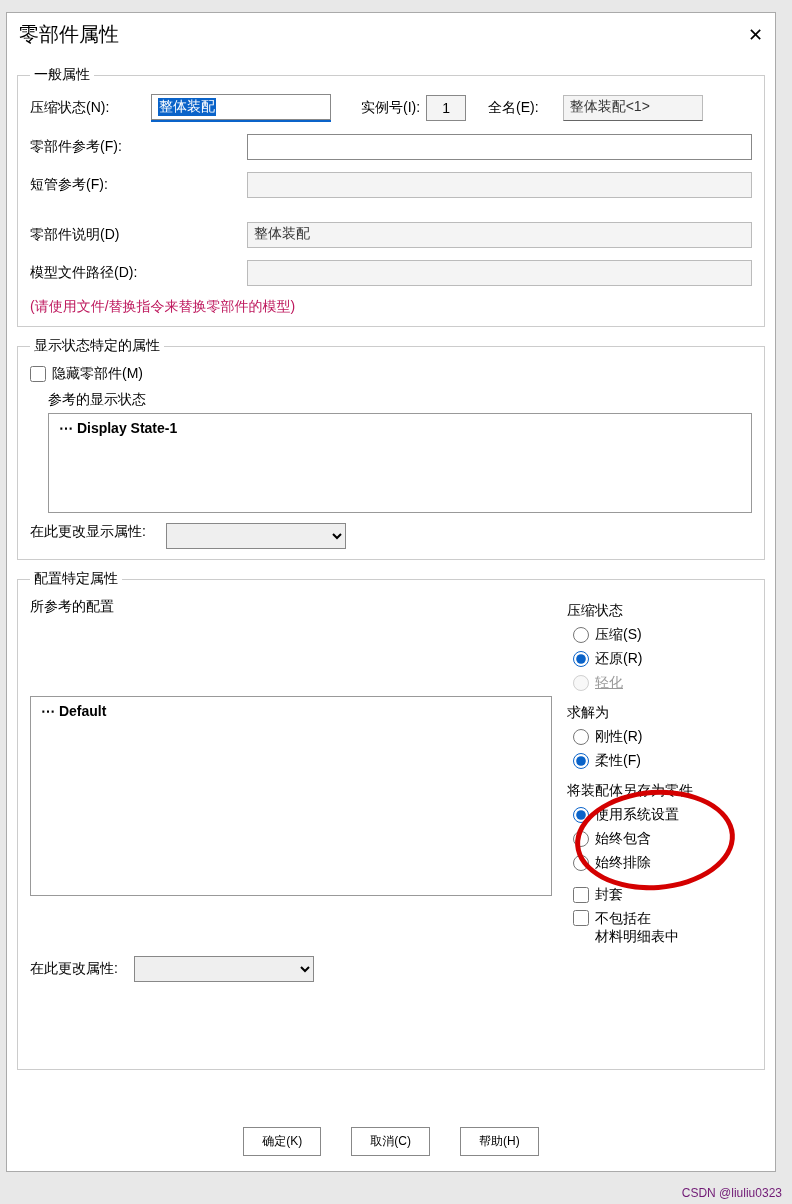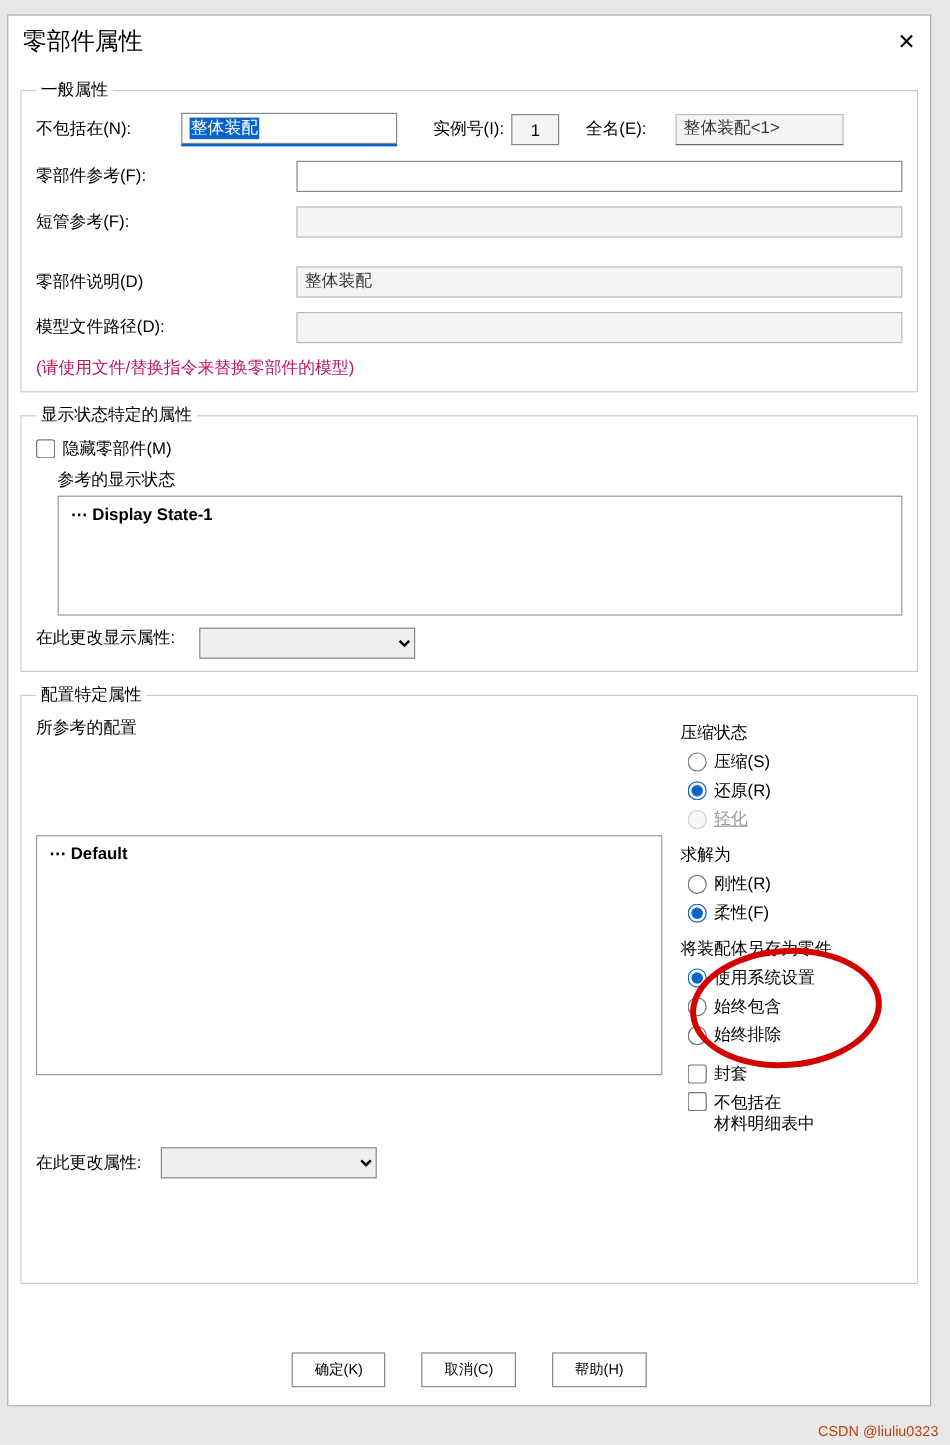--- a/index.html
+++ b/index.html
@@ -166,21 +166,21 @@
       top: 790px;
       left: 575px;
       transform: rotate(-4deg);
       pointer-events: none;
     }
     .watermark {
       position: absolute;
       bottom: 4px;
       right: 10px;
       font-size: 12px;
-      color: #c2410c;
+      color: #701a75;
     }
     .sub-indent { margin-left: 30px; }
     .solve-group { margin-top: 12px; }
     .save-group { margin-top: 12px; }
     .cover-group { margin-top: 14px; }
     .attr-row { margin-top: 60px; display:flex; align-items:center; gap: 16px;}
     .disp-row { margin-top: 10px; display:flex; align-items:flex-start; gap: 20px;}
   </style>
 </head>
 <body>
@@ -189,21 +189,21 @@
   <div class="titlebar">
     <span>零部件属性</span>
     <span class="close-x">✕</span>
   </div>
 
   <div class="content">
 
     <fieldset>
       <legend>一般属性</legend>
       <div class="row">
-        <span class="lbl">不包括在(N):</span>
+        <span class="lbl">压缩状态(N):</span>
         <span style="border-bottom:2px solid #0a63c9; display:inline-flex;">
           <div class="name-input" style="display:flex;align-items:center;padding:2px 6px;width:180px;height:26px;border:1px solid #888;">
               <span style="background:#0a63c9;color:#fff;padding:0 1px;">整体装配</span>
             </div>
         </span>
         <span style="width:18px"></span>
         <span>实例号(I):</span>
         <input type="text" class="inst-input" readonly="" value="1" style="">
         <span style="width:10px"></span>
         <span>全名(E):</span>

